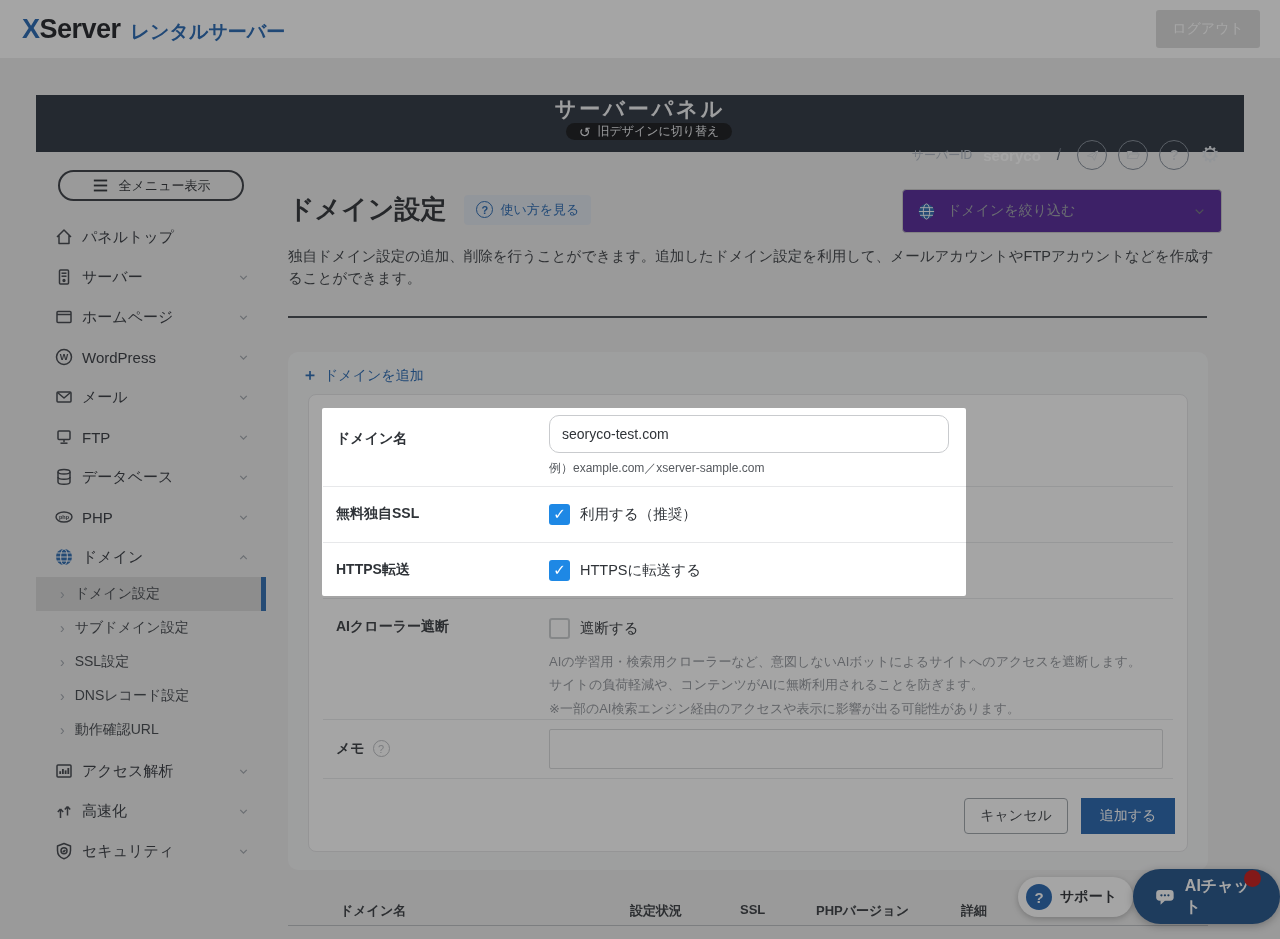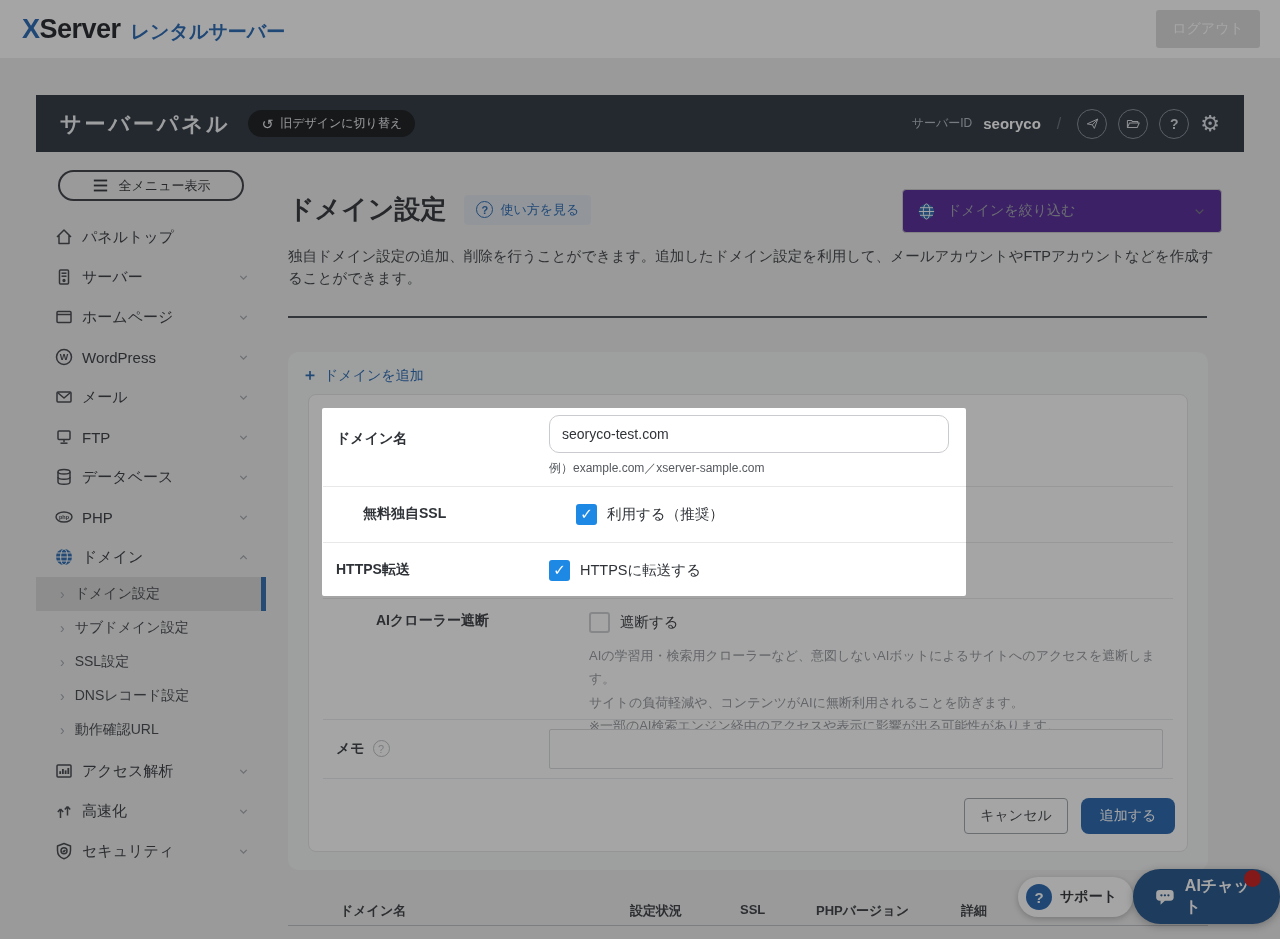--- a/index.html
+++ b/index.html
@@ -14,21 +14,21 @@
 
   
   .topbar { position:absolute; left:0; top:0; width:1280px; height:58px; background:#ffffff; display:flex; align-items:center; padding:0 22px; }
   .logo { display:flex; align-items:baseline; gap:10px; }
   .logo-main { font-size:27px; font-weight:800; color:#15181d; letter-spacing:-0.5px; }
   .logo-x { color:#1a5fae; }
   .logo-sub { font-size:19px; font-weight:bold; color:#1a5fae; }
   .logout { position:absolute; right:20px; top:10px; width:104px; height:38px; background:#d9d9d9; color:#ffffff; font-size:14px; border:none; border-radius:3px; display:flex; align-items:center; justify-content:center; cursor:pointer; }
 
   
-  .panel-header { position:absolute; left:36px; top:95px; width:1208px; height:57px; background:#222a36; display:flex; align-items:center; padding:0 24px; }
+  .panel-header { position:absolute; left:36px; top:95px; width:1208px; height:57px; background:#222a36; display:flex; align-items:center; padding:0 24px;flex-direction:column; }
   .ph-title { font-size:21px; font-weight:bold; letter-spacing:3px; color:#f2f3f5; }
   .switch-pill { margin-left:18px; background:#0b0d11; border-radius:14px; height:27px; padding:0 13px; display:flex; align-items:center; gap:7px; font-size:12px; color:#e8eaed; cursor:pointer; }
   .refresh-glyph { font-size:14px; color:#e8eaed; }
   .ph-right { margin-left:auto; display:flex; align-items:center; gap:11px; }
   .sid-label { font-size:12px; color:#aeb6c2; }
   .sid-value { font-size:15px; font-weight:bold; color:#ffffff; }
   .sep { color:#5c6673; font-size:16px; margin:0 5px; }
   .circle-icon { width:30px; height:30px; border-radius:50%; border:1px solid #7d8793; display:flex; align-items:center; justify-content:center; cursor:pointer; }
   .q-white { color:#d6dade; font-size:14px; font-weight:bold; }
   .gear { font-size:22px; color:#dfe3e8; cursor:pointer; }
@@ -60,37 +60,37 @@
   .plus { font-size:16px; font-weight:bold; }
   .card { position:absolute; left:20px; top:42px; width:880px; height:458px; background:#ffffff; border:1px solid #e3e4e6; border-radius:8px; }
   .frow { position:absolute; left:27px; right:24px; display:flex; }
   .flabel { width:213px; flex-shrink:0; font-size:14px; font-weight:bold; color:#2f3338; }
   .hr { position:absolute; left:14px; right:14px; height:1px; background:#e7e8ea; }
   .row-domain { top:8px; height:83px; align-items:flex-start; }
   .row-domain .flabel { margin-top:27px; }
   .domain-col { margin-top:12px; display:flex; flex-direction:column; }
   .domain-input { width:400px; height:38px; border:1px solid #c9cbce; border-radius:10px; padding:0 12px; font-size:14px; color:#2f3338; font-family:inherit; }
   .hint { margin-top:7px; font-size:12px; color:#55595e; }
-  .hr1 { top:91px; } .row-ssl { top:91px; height:56px; align-items:center;margin-left:27px; }
+  .hr1 { top:91px; } .row-ssl { top:91px; height:56px; align-items:center; }
   .hr2 { top:147px; } .row-https { top:147px; height:56px; align-items:center; }
-  .hr3 { top:203px; } .row-ai { top:203px; height:121px; align-items:flex-start; padding-top:14px;margin-left:40px; }
+  .hr3 { top:203px; } .row-ai { top:209px; height:121px; align-items:flex-start; padding-top:14px; }
   .hr4 { top:324px; } .row-memo { top:324px; height:59px; align-items:center; }
   .hr5 { top:383px; }
   .cb-wrap { display:flex; align-items:center; cursor:pointer; }
   .cb { width:21px; height:21px; border-radius:3px; margin-right:10px; flex-shrink:0; }
   .cb.checked { background:#1e88e5; color:#fff; display:flex; align-items:center; justify-content:center; font-size:15px; font-weight:bold; }
   .cb.un { background:#fff; border:2px solid #c9cbce; }
   .cb-label { font-size:14.5px; color:#2f3338; }
   .ai-help { margin-top:11px; font-size:13px; color:#8e9298; line-height:1.8; list-style:none; }
   .memo-label-wrap { display:flex; align-items:center; }
   .q-gray { width:17px; height:17px; border:1.5px solid #b9bcc0; color:#b9bcc0; border-radius:50%; font-size:11px; display:inline-flex; align-items:center; justify-content:center; margin-left:8px; font-weight:normal; }
   .memo-input { width:618px; height:40px; border:1px solid #d6d7d9; background:#fff; border-radius:2px; padding:0 12px; font-size:14px; font-family:inherit; }
   .row-buttons { position:absolute; top:403px; right:12px; display:flex; gap:13px; }
   .btn-cancel { width:104px; height:36px; background:#ffffff; border:1px solid #9aa0a6; border-radius:4px; font-size:14px; color:#33373c; cursor:pointer; font-family:inherit; }
-  .btn-submit { width:94px; height:36px; background:#1a5dab; border:none; border-radius:8px; font-size:14px; color:#ffffff; cursor:pointer; font-family:inherit; }
+  .btn-submit { width:94px; height:36px; background:#1a5dab; border:none; border-radius:0; font-size:14px; color:#ffffff; cursor:pointer; font-family:inherit; }
 
   
   .table-head { position:absolute; left:288px; top:893px; width:920px; height:33px; border-bottom:1px solid #b9bcc0; }
   .th { position:absolute; top:9px; font-size:13px; font-weight:bold; color:#2f3338; }
   .th0 { left:52px; } .th1 { left:342px; } .th2 { left:452px; } .th3 { left:528px; } .th4 { left:673px; }
 
   
   .support { position:absolute; left:1018px; top:877px; height:40px; border-radius:20px; background:#ffffff; display:flex; align-items:center; gap:8px; padding:0 16px 0 8px; box-shadow:0 2px 6px rgba(0,0,0,0.25); cursor:pointer; z-index:10; }
   .support-q { width:26px; height:26px; border-radius:50%; background:#1a5dab; color:#fff; font-weight:bold; font-size:15px; display:flex; align-items:center; justify-content:center; }
   .support-label { font-size:14px; font-weight:bold; color:#23262b; }

